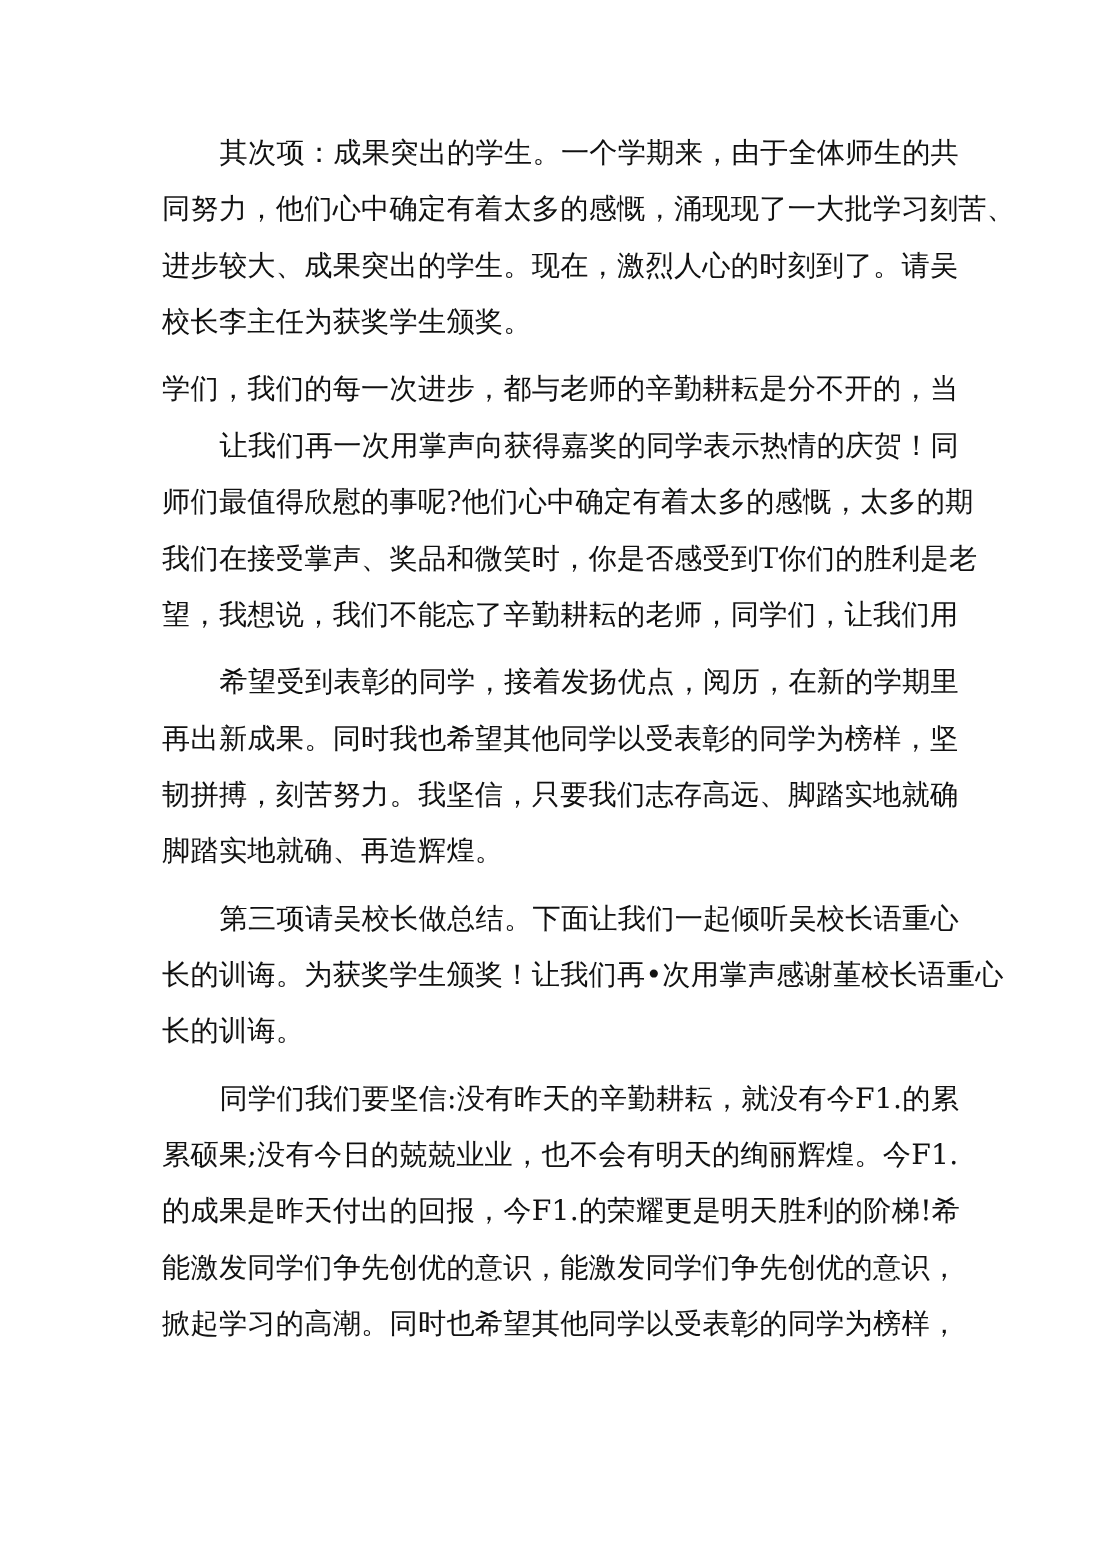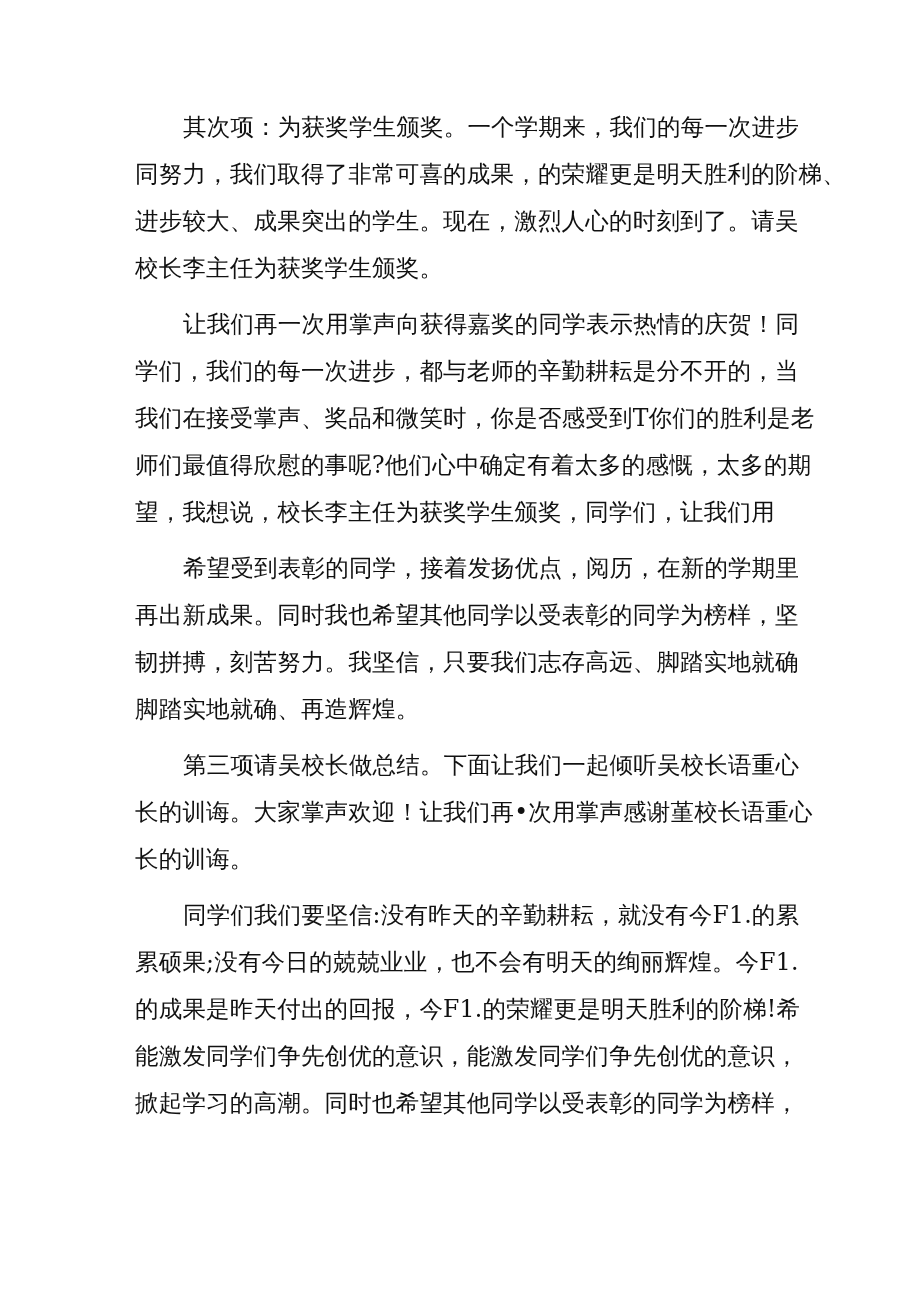--- a/index.html
+++ b/index.html
@@ -25,44 +25,44 @@
   .line { display: block; white-space: nowrap; }
   .line.first { padding-left: 48px; }
   .para { text-indent: 0; }
 </style>
 </head>
 <body>
 
 <div class="page">
 
   <div class="para">
-    <span class="line first">其次项：为获奖学生颁奖。一个学期来，我们的每一次进步</span>
-    <span class="line">同努力，我们取得了非常可喜的成果，的荣耀更是明天胜利的阶梯、</span>
+    <span class="line first">其次项：成果突出的学生。一个学期来，由于全体师生的共</span>
+    <span class="line">同努力，他们心中确定有着太多的感慨，涌现现了一大批学习刻苦、</span>
     <span class="line">进步较大、成果突出的学生。现在，激烈人心的时刻到了。请吴</span>
     <span class="line">校长李主任为获奖学生颁奖。</span>
   </div>
 
   <div class="para">
+    <span class="line">学们，我们的每一次进步，都与老师的辛勤耕耘是分不开的，当</span>
     <span class="line first">让我们再一次用掌声向获得嘉奖的同学表示热情的庆贺！同</span>
-    <span class="line">学们，我们的每一次进步，都与老师的辛勤耕耘是分不开的，当</span>
+    <span class="line">师们最值得欣慰的事呢?他们心中确定有着太多的感慨，太多的期</span>
     <span class="line">我们在接受掌声、奖品和微笑时，你是否感受到T你们的胜利是老</span>
-    <span class="line">师们最值得欣慰的事呢?他们心中确定有着太多的感慨，太多的期</span>
-    <span class="line">望，我想说，校长李主任为获奖学生颁奖，同学们，让我们用</span>
+    <span class="line">望，我想说，我们不能忘了辛勤耕耘的老师，同学们，让我们用</span>
   </div>
 
   <div class="para">
     <span class="line first">希望受到表彰的同学，接着发扬优点，阅历，在新的学期里</span>
     <span class="line">再出新成果。同时我也希望其他同学以受表彰的同学为榜样，坚</span>
     <span class="line">韧拼搏，刻苦努力。我坚信，只要我们志存高远、脚踏实地就确</span>
     <span class="line">脚踏实地就确、再造辉煌。</span>
   </div>
 
   <div class="para">
     <span class="line first">第三项请吴校长做总结。下面让我们一起倾听吴校长语重心</span>
-    <span class="line">长的训诲。大家掌声欢迎！让我们再•次用掌声感谢堇校长语重心</span>
+    <span class="line">长的训诲。为获奖学生颁奖！让我们再•次用掌声感谢堇校长语重心</span>
     <span class="line">长的训诲。</span>
   </div>
 
   <div class="para">
     <span class="line first">同学们我们要坚信:没有昨天的辛勤耕耘，就没有今F1.的累</span>
     <span class="line">累硕果;没有今日的兢兢业业，也不会有明天的绚丽辉煌。今F1.</span>
     <span class="line">的成果是昨天付出的回报，今F1.的荣耀更是明天胜利的阶梯!希</span>
     <span class="line">能激发同学们争先创优的意识，能激发同学们争先创优的意识，</span>
     <span class="line">掀起学习的高潮。同时也希望其他同学以受表彰的同学为榜样，</span>
   </div>

